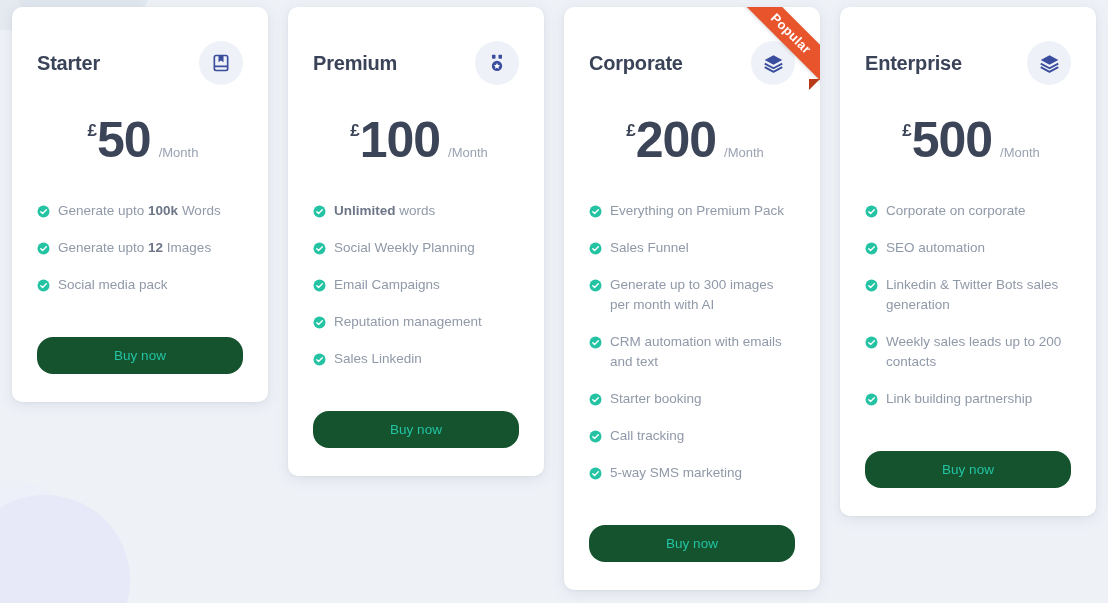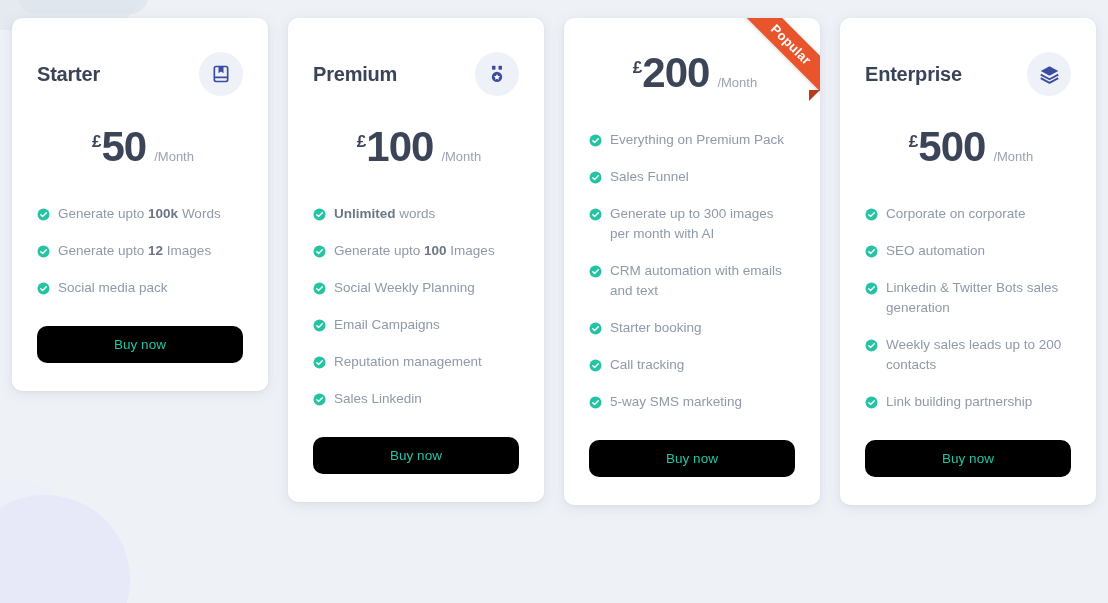--- a/index.html
+++ b/index.html
@@ -60,21 +60,21 @@
     border-radius: 0 0 18px 18px;
     opacity: .75;
   }
 
   
   #plans {
     position: relative;
     z-index: 2;
     display: flex;
     align-items: flex-start;
-    padding: 18px 12px 0 12px;
+    padding: 7px 12px 0 12px;
     gap: 20px;
     box-sizing: border-box;
     height: 603px;
   }
 
   .card {
     position: relative;
     background: #ffffff;
     border-radius: 10px;
     box-shadow: 0 3px 14px rgba(92,106,140,0.11), 0 1px 3px rgba(92,106,140,0.07);
@@ -119,21 +119,21 @@
     padding-left: 6px;
   }
   .currency {
     font-size: 17px;
     font-weight: bold;
     color: #3c4457;
     align-self: flex-start;
     margin-top: 6px;
   }
   .amount {
-    font-size: 42px;
+    font-size: 50px;
     font-weight: bold;
     color: #3c4457;
     letter-spacing: -1px;
     line-height: 1;
   }
   .period {
     font-size: 13px;
     color: #9aa3b2;
     margin-left: 8px;
   }
@@ -162,25 +162,25 @@
   }
   .feature-text b {
     color: #6d7687;
     font-weight: bold;
   }
 
   
   .buy-btn {
     display: block;
     width: 100%;
-    margin-top: 28px;
+    margin-top: 42px;
     padding: 11px 0;
     border: none;
-    border-radius: 10px;
-    background: #000000;
+    border-radius: 16px;
+    background: #14532d;
     color: #23c3a4;
     font-size: 13.5px;
     font-family: "Liberation Sans", sans-serif;
     cursor: pointer;
     text-align: center;
   }
 
   
   .ribbon {
     position: absolute;
@@ -282,27 +282,20 @@
               <circle cx="12" cy="12" r="11" fill="#23c3a4"></circle>
               <path d="M7 12.4l3.3 3.3L17.2 8.8" stroke="#ffffff" stroke-width="2.6" fill="none" stroke-linecap="round" stroke-linejoin="round"></path>
             </svg></span>
           <span class="feature-text"><b>Unlimited</b><span> words</span></span>
         </li>
         <li class="feature">
           <span class="check-icon"><svg viewBox="0 0 24 24" width="13" height="13">
               <circle cx="12" cy="12" r="11" fill="#23c3a4"></circle>
               <path d="M7 12.4l3.3 3.3L17.2 8.8" stroke="#ffffff" stroke-width="2.6" fill="none" stroke-linecap="round" stroke-linejoin="round"></path>
             </svg></span>
-          <span class="feature-text"><span>Generate upto </span><b>100</b><span> Images</span></span>
-        </li>
-        <li class="feature">
-          <span class="check-icon"><svg viewBox="0 0 24 24" width="13" height="13">
-              <circle cx="12" cy="12" r="11" fill="#23c3a4"></circle>
-              <path d="M7 12.4l3.3 3.3L17.2 8.8" stroke="#ffffff" stroke-width="2.6" fill="none" stroke-linecap="round" stroke-linejoin="round"></path>
-            </svg></span>
           <span class="feature-text"><span>Social Weekly Planning</span></span>
         </li>
         <li class="feature">
           <span class="check-icon"><svg viewBox="0 0 24 24" width="13" height="13">
               <circle cx="12" cy="12" r="11" fill="#23c3a4"></circle>
               <path d="M7 12.4l3.3 3.3L17.2 8.8" stroke="#ffffff" stroke-width="2.6" fill="none" stroke-linecap="round" stroke-linejoin="round"></path>
             </svg></span>
           <span class="feature-text"><span>Email Campaigns</span></span>
         </li>
         <li class="feature">
@@ -318,20 +311,30 @@
               <path d="M7 12.4l3.3 3.3L17.2 8.8" stroke="#ffffff" stroke-width="2.6" fill="none" stroke-linecap="round" stroke-linejoin="round"></path>
             </svg></span>
           <span class="feature-text"><span>Sales Linkedin</span></span>
         </li>
       </ul>
       <button class="buy-btn">Buy now</button>
     </div>
     <div class="card">
       <div class="ribbon">Popular</div>
       <div class="ribbon-tail"></div>
+      <div class="card-head">
+        <div class="plan-name">Corporate</div>
+        <div class="plan-icon">
+          <svg width="21" height="21" viewBox="0 0 24 24" fill="none">
+            <path d="M12 2.6L22 8l-10 5.4L2 8z" fill="#3b4d9e"></path>
+            <path d="M2 12.1l10 5.4 10-5.4" stroke="#3b4d9e" stroke-width="2.1" stroke-linejoin="round" fill="none"></path>
+            <path d="M2 16.2l10 5.4 10-5.4" stroke="#3b4d9e" stroke-width="2.1" stroke-linejoin="round" fill="none"></path>
+          </svg>
+        </div>
+      </div>
       <div class="price-row">
         <span class="currency">£</span>
         <span class="amount">200</span>
         <span class="period">/Month</span>
       </div>
       <ul class="features">
         <li class="feature">
           <span class="check-icon"><svg viewBox="0 0 24 24" width="13" height="13">
               <circle cx="12" cy="12" r="11" fill="#23c3a4"></circle>
               <path d="M7 12.4l3.3 3.3L17.2 8.8" stroke="#ffffff" stroke-width="2.6" fill="none" stroke-linecap="round" stroke-linejoin="round"></path>

